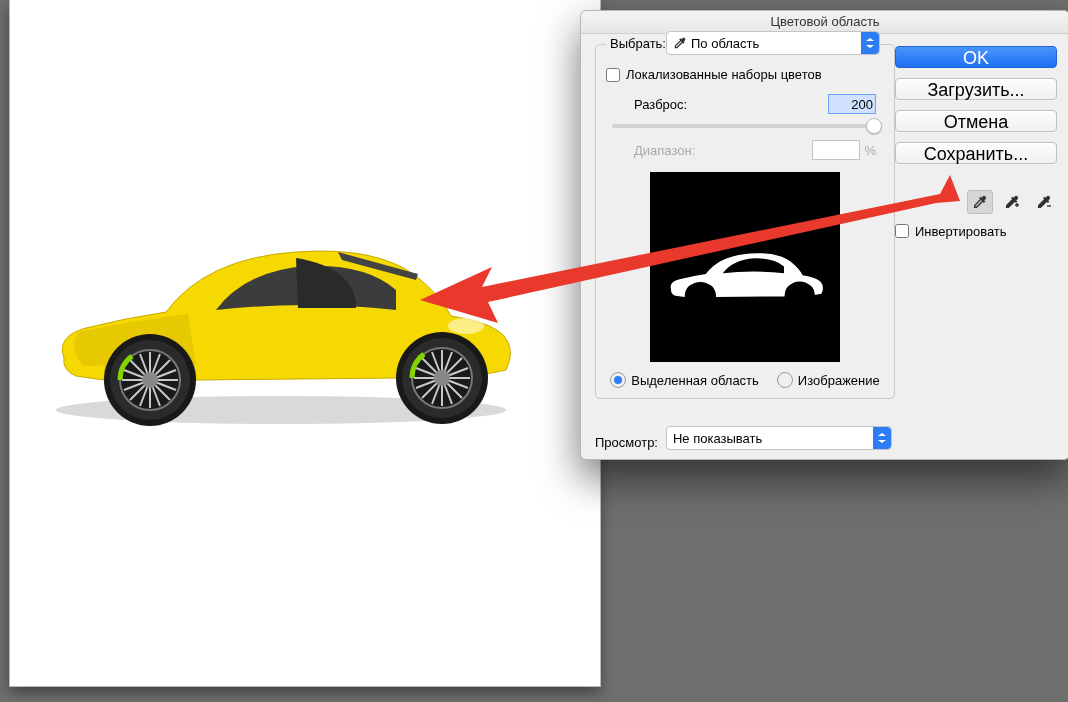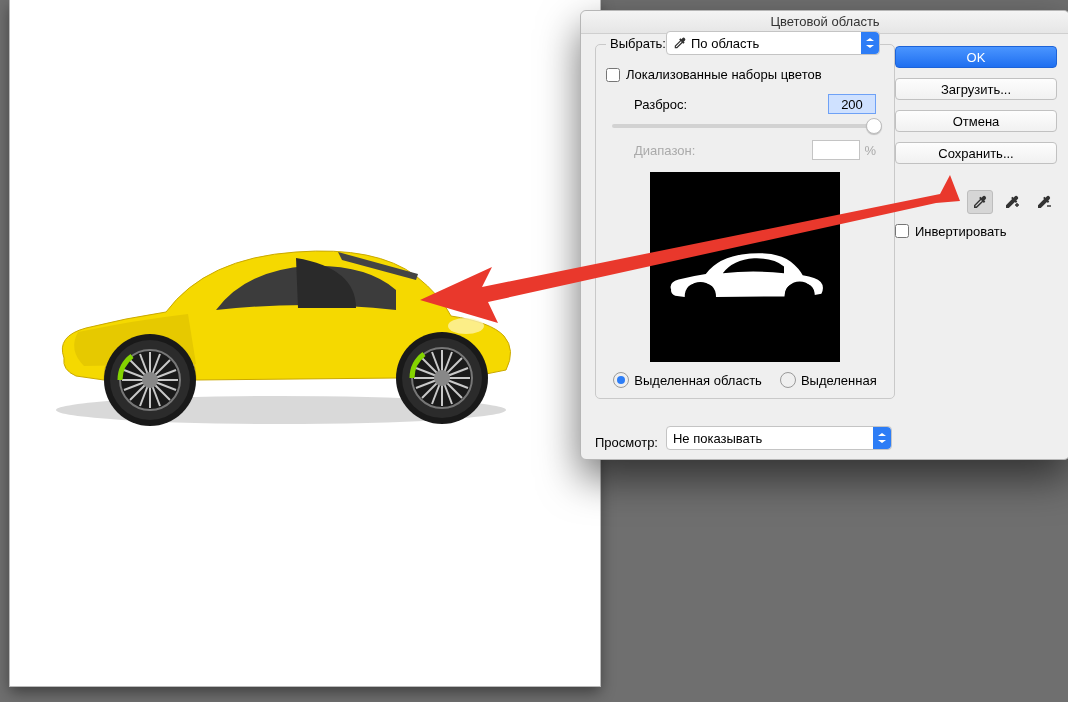--- a/index.html
+++ b/index.html
@@ -12,33 +12,33 @@
   
   .fieldset{position:relative;border:1px solid #c9c9c9;border-radius:5px;padding:8px 10px 10px 10px;width:278px;margin-left:0;}
   .legend{position:absolute;top:-9px;left:10px;background:#efefef;padding:0 4px;font-size:13px;}
   .row{display:flex;align-items:center;margin:6px 0;}
   .label{white-space:nowrap;}
   .select{position:relative;display:inline-flex;align-items:center;height:22px;background:#fff;border:1px solid #c4c4c4;border-radius:4px;padding:0 22px 0 6px;min-width:0;}
   .select .caret{position:absolute;right:0;top:0;width:18px;height:100%;background:#2d7df6;border-radius:0 4px 4px 0;display:flex;align-items:center;justify-content:center;}
   .select .caret svg{fill:#fff;}
   .check{display:inline-flex;gap:6px;}
   .check input{width:14px;height:14px;margin:0;}
-  .num-input{width:42px;height:18px;border:1px solid #6ea1f6;background:#cfe1ff;font-size:13px;text-align:center;padding:0 2px;outline:none;}
+  .num-input{width:42px;height:18px;border:1px solid #6ea1f6;background:#cfe1ff;font-size:13px;text-align:right;padding:0 2px;outline:none;}
   .pct-input{width:42px;height:18px;border:1px solid #c4c4c4;background:#fff;font-size:13px;text-align:left;padding:0 2px;}
   .disabled{color:#aaa;}
   .slider-track{position:relative;height:4px;background:#d2d2d2;border-radius:2px;margin:10px 6px 4px 6px;}
   .slider-thumb{position:absolute;top:-6px;width:14px;height:14px;background:#fff;border:1px solid #bdbdbd;border-radius:50%;box-shadow:0 1px 1px rgba(0,0,0,.2);}
   .preview{position:relative;width:190px;height:190px;margin:12px auto 0 auto;background:#000;}
   .radio-row{display:flex;align-items:center;gap:18px;margin-top:10px;justify-content:center;}
   .radio{display:inline-flex;align-items:center;gap:5px;}
   .radio .dot{width:14px;height:14px;border:1px solid #999;border-radius:50%;display:flex;align-items:center;justify-content:center;}
   .radio .dot.on::after{content:"";width:8px;height:8px;background:#2d7df6;border-radius:50%;}
   
   .side{position:absolute;right:12px;top:12px;width:162px;}
-  .btn{display:block;width:100%;height:22px;line-height:20px;text-align:center;border:1px solid #c1c1c1;border-radius:4px;background:linear-gradient(#fdfdfd,#f1f1f1);margin-bottom:10px;font-size:13px;}
+  .btn{display:block;width:100%;height:22px;line-height:20px;text-align:center;border:1px solid #c1c1c1;border-radius:4px;background:linear-gradient(#fdfdfd,#f1f1f1);margin-bottom:10px;font-size:18px;}
   .btn.primary{background:linear-gradient(#4a95ff,#1f6ff0);border-color:#1d63d8;color:#fff;}
   .eyed-row{display:flex;gap:6px;margin:26px 0 10px 0;justify-content:flex-end;}
   .eyed{width:24px;height:22px;border:1px solid transparent;border-radius:3px;display:flex;align-items:center;justify-content:center;}
   .eyed.active{background:#d6d6d6;border-color:#bdbdbd;}
   
   .bottom{position:absolute;left:14px;bottom:10px;display:flex;align-items:flex-end;gap:8px;}
   
   .arrow{position:absolute;pointer-events:none;}
 </style>
 </head>
@@ -144,21 +144,21 @@
         </svg>
       </div>
 
       <div class="radio-row">
         <label class="radio">
           <span class="dot on"></span>
           <span>Выделенная область</span>
         </label>
         <label class="radio">
           <span class="dot"></span>
-          <span>Выделенная</span>
+          <span>Изображение</span>
         </label>
       </div>
     </div>
 
     <div class="side">
       <button class="btn primary">OK</button>
       <button class="btn">Загрузить...</button>
       <button class="btn">Отмена</button>
       <button class="btn">Сохранить...</button>
 

